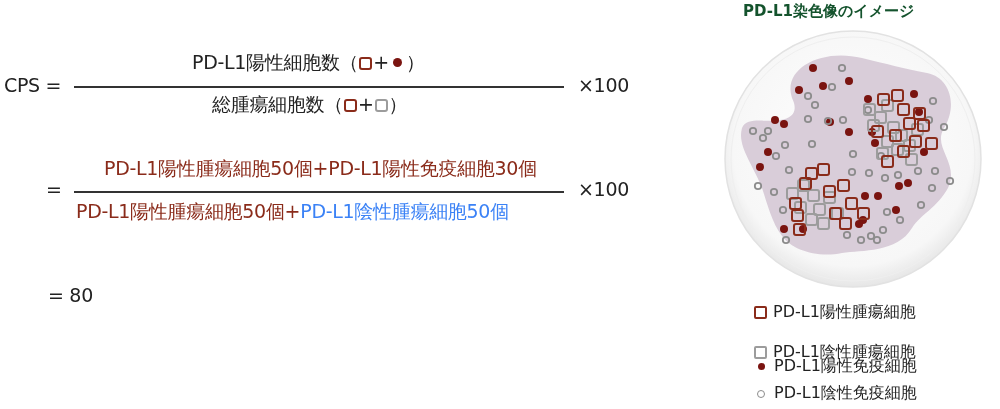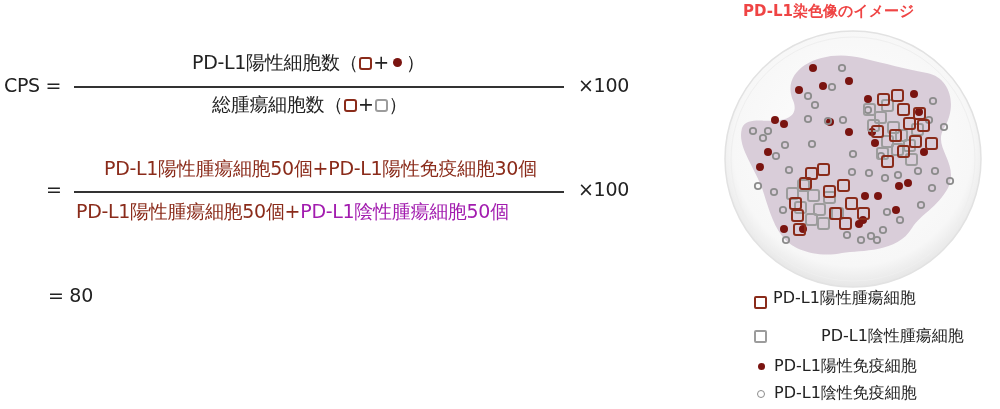--- a/index.html
+++ b/index.html
@@ -6,32 +6,32 @@
   body {
     width:1000px; height:409px; position:relative; overflow:hidden;
     background:#ffffff;
     font-family:"DejaVu Sans","Liberation Sans",sans-serif;
     color:#222;
   }
   .abs { position:absolute; }
   .txt { font-size:19px; white-space:nowrap; letter-spacing:-0.3px; }
   .hr { position:absolute; height:1.5px; background:#333; }
   .red { color:#8a2b1a; }
-  .gray { color:#a21caf; }
+  .gray { color:#3b82f6; }
   .sq {
     display:inline-block; width:13px; height:13px; border-radius:3px;
     box-sizing:border-box; vertical-align:-1px; margin:0 1px;
   }
   .sq.pos { border:2.5px solid #8a2b1a; }
   .sq.neg { border:2.5px solid #9c9c9c; }
   .dot {
     display:inline-block; width:9px; height:9px; border-radius:50%;
     background:#7a1410; vertical-align:2px; margin:0 4px;
   }
-  .title { font-size:15px; font-weight:bold; color:#ef4444; }
+  .title { font-size:15px; font-weight:bold; color:#14532d; }
   .legend-row { position:absolute; left:754px; font-size:16px; white-space:nowrap; display:flex; align-items:center; }
   .lg-sq { width:13px; height:13px; border-radius:2px; box-sizing:border-box; margin-right:6px; }
   .lg-dot { width:7px; height:7px; border-radius:50%; margin:0 9px 0 4px; }
   .lg-ring { width:8px; height:8px; border-radius:50%; border:1.6px solid #8c8c8c; box-sizing:border-box; margin:0 9px 0 3px; }
 </style>
 </head>
 <body>
 
 <div class="abs txt" style="left:4px; top:74px;text-align:center;">CPS =</div>
 
@@ -184,25 +184,25 @@
       <rect x="68" y="170" width="11" height="11" rx="2"></rect>
         <rect x="70" y="182" width="11" height="11" rx="2"></rect>
         <rect x="108" y="180" width="11" height="11" rx="2"></rect>
       <rect x="136" y="180" width="11" height="11" rx="2"></rect>
         <rect x="118" y="190" width="11" height="11" rx="2"></rect>
         <rect x="72" y="196" width="11" height="11" rx="2"></rect>
     </g>
   </svg>
 </div>
 
-<div class="legend-row" style="top:288px;align-items:flex-end;">
+<div class="legend-row" style="top:302px;">
   <span class="lg-sq" style="border:2px solid #8a2b1a;"></span>
   <span>PD-L1陽性腫瘍細胞</span>
 </div>
-<div class="legend-row" style="top:326px;gap:48px;">
+<div class="legend-row" style="top:342px;">
   <span class="lg-sq" style="border:2px solid #9c9c9c;"></span>
   <span>PD-L1陰性腫瘍細胞</span>
 </div>
 <div class="legend-row" style="top:356px;justify-content:center;">
   <span class="lg-dot" style="background:#7a1410;"></span>
   <span>PD-L1陽性免疫細胞</span>
 </div>
 <div class="legend-row" style="top:383px;">
   <span class="lg-ring"></span>
   <span>PD-L1陰性免疫細胞</span>

